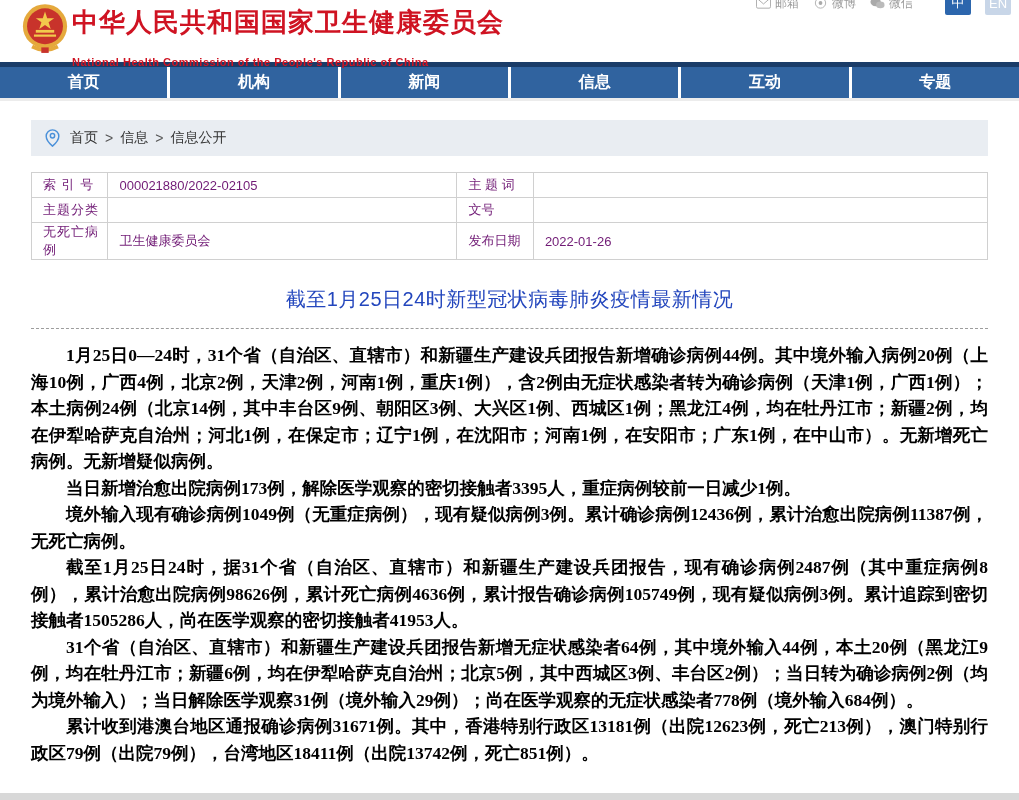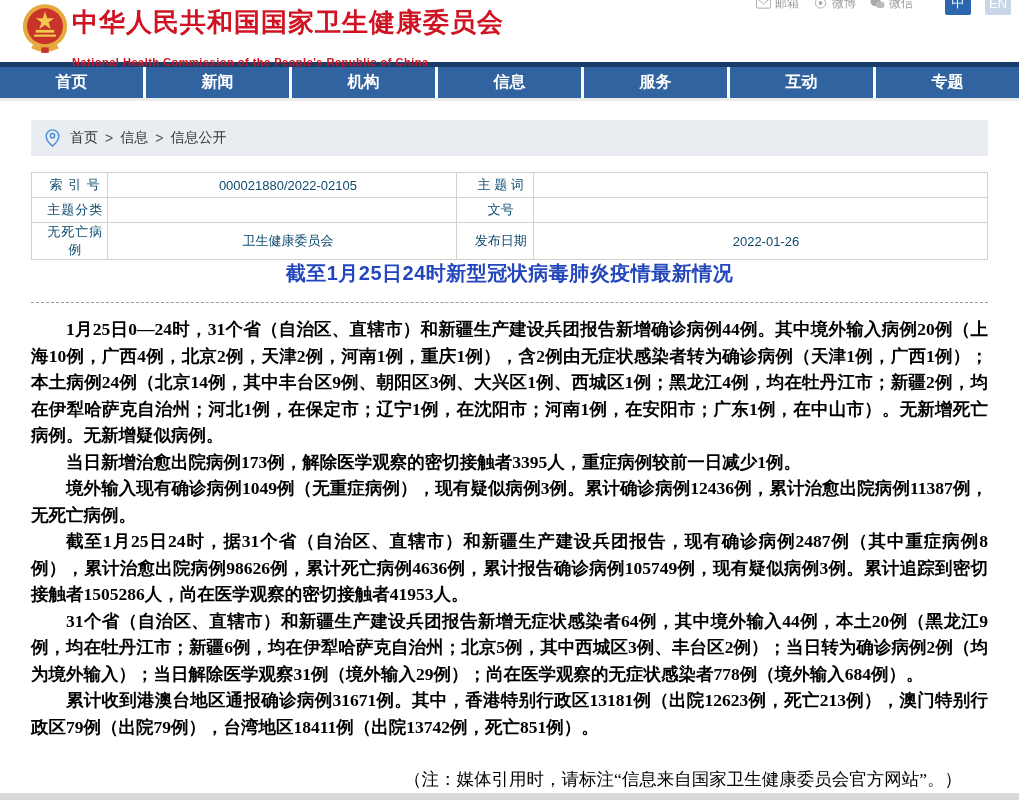--- a/index.html
+++ b/index.html
@@ -35,30 +35,30 @@
 
   
   .breadcrumb { margin-top:19px; height:36px; background:#e9edf2; display:flex;
                 align-items:center; padding-left:14px; font-size:14px; color:#333; }
   .pin-icon { width:15px; height:18px; margin-right:10px; }
   .crumb { cursor:pointer; }
   .crumb-sep { margin:0 7px; color:#555; }
 
   
   .info-table { width:100%; border-collapse:collapse; margin-top:16px; table-layout:fixed; }
-  .info-table td { border:1px solid #d0d0d0; height:25px; font-size:13px; color:#0c4a6e;
-                   padding:0 0 0 11px; vertical-align:middle;text-align:center; }
+  .info-table td { border:1px solid #d0d0d0; height:25px; font-size:13px; color:#701a75;
+                   padding:0 0 0 11px; vertical-align:middle; }
   .info-table .lbl { width:8%; letter-spacing:1px; }
   .info-table .val-l { width:36.5%; }
   .info-table .lbl2 { width:8%; }
   .info-table .val-r { width:47.5%; }
 
   
-  .article-title { text-align:center; color:#2346bd; font-size:20px;
-                   font-weight:bold; letter-spacing:0.5px; }
+  .article-title { margin-top:26px; text-align:center; color:#2346bd; font-size:20px;
+                   font-weight:normal; letter-spacing:0.5px; }
   .dashed-sep { margin-top:15px; border-bottom:1px dashed #9d9d9d; }
 
   .article-body { margin-top:13px; font-family:"Liberation Serif", serif; font-size:17.5px;
                   line-height:26.5px; color:#000; text-align:justify;font-weight:bold; }
   .article-body p { text-indent:2em; margin:0; }
 
   .article-note { margin-top:27px; text-align:right; padding-right:26px;
                   font-family:"Liberation Serif", serif; font-size:17.5px; color:#000; }
 
   
@@ -105,24 +105,23 @@
       <span>微信</span>
     </span>
     <button class="lang-btn lang-zh">中</button>
     <button class="lang-btn lang-en">EN</button>
   </div>
 </div>
 
 <div class="nav-strip"></div>
 <div class="nav">
   <div class="nav-item">首页</div>
+  <div class="nav-item">机构</div>
   <div class="nav-item">新闻</div>
-  <div class="nav-item">机构</div>
   <div class="nav-item">信息</div>
-  <div class="nav-item">服务</div>
   <div class="nav-item">互动</div>
   <div class="nav-item">专题</div>
 </div>
 
 <div class="container">
 
   <div class="breadcrumb">
     <svg class="pin-icon" viewBox="0 0 16 20">
       <path d="M8 1 C4.1 1 1 4.1 1 8 C1 13 8 19 8 19 C8 19 15 13 15 8 C15 4.1 11.9 1 8 1 Z" fill="none" stroke="#4a90d9" stroke-width="1.6"></path>
       <circle cx="8" cy="7.5" r="2.4" fill="none" stroke="#4a90d9" stroke-width="1.6"></circle>

